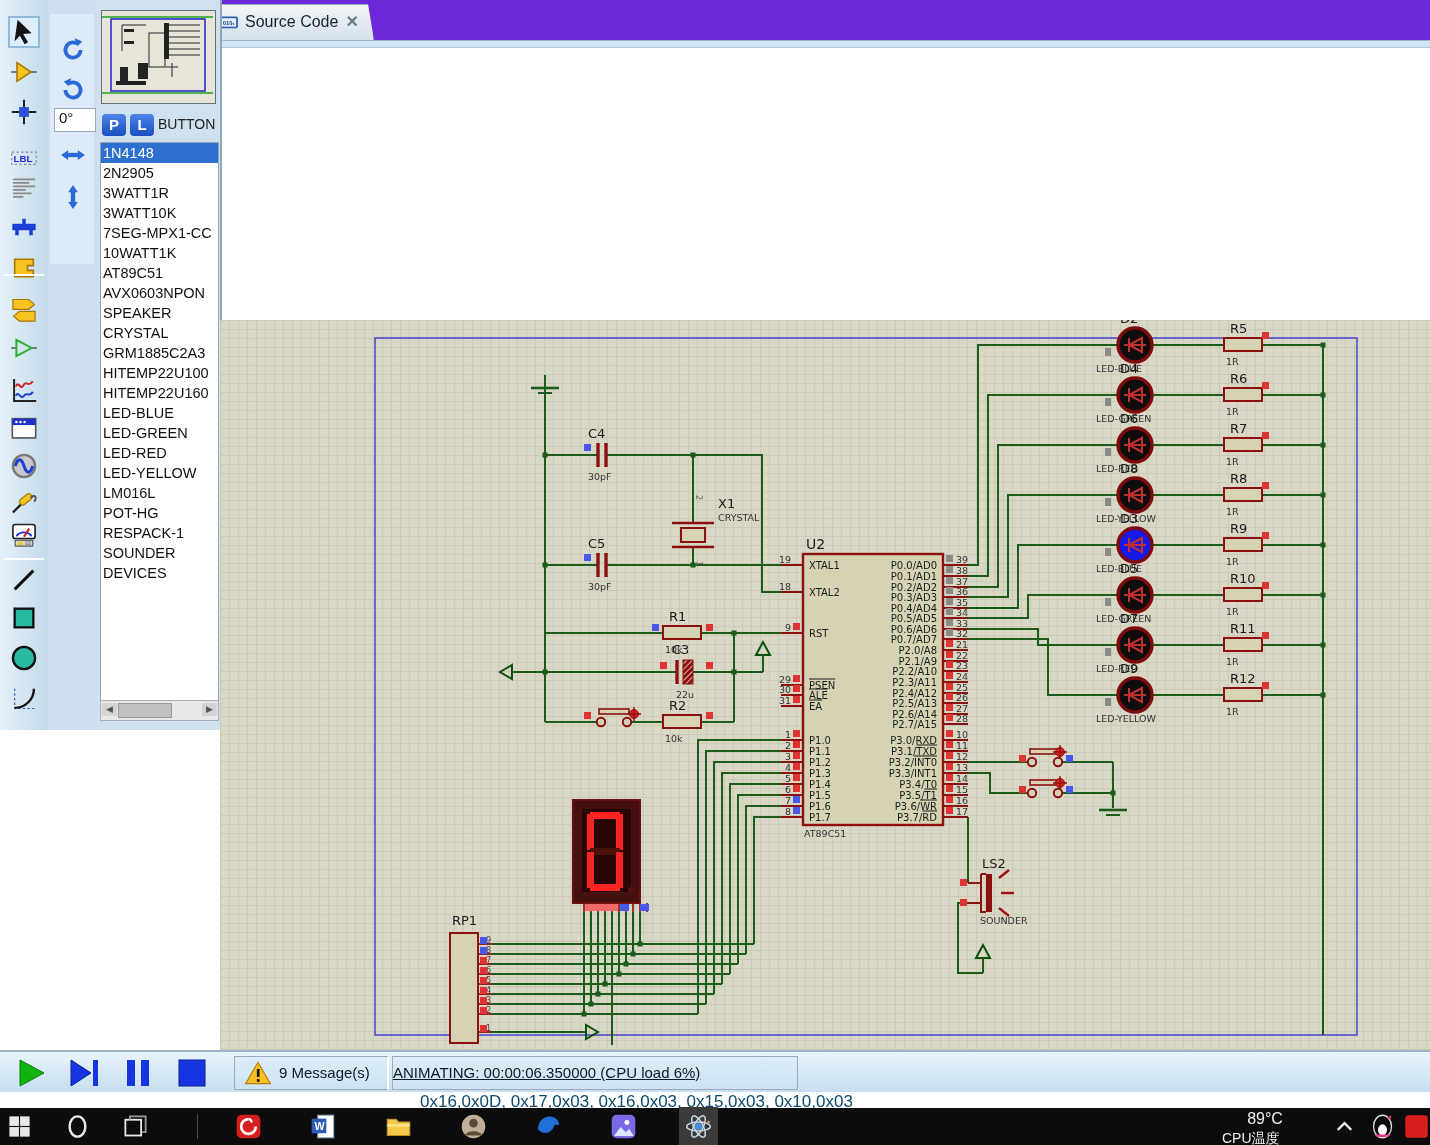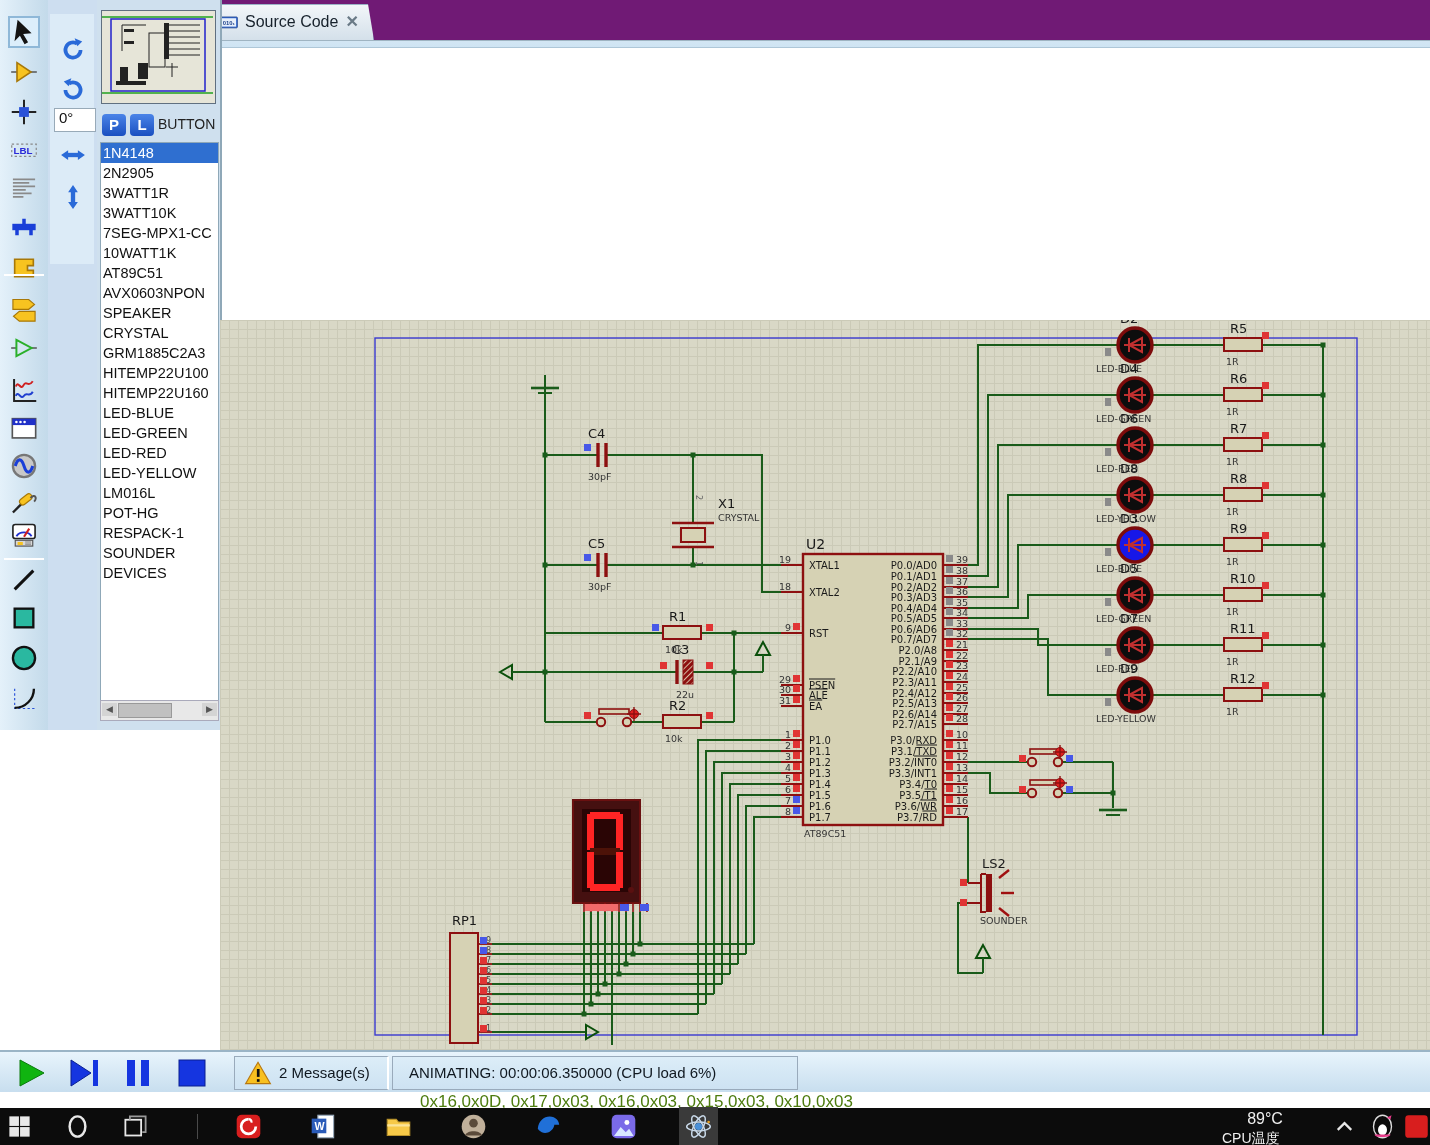--- a/index.html
+++ b/index.html
@@ -17,21 +17,21 @@
   .tbar{background:linear-gradient(#eef7fd,#cfe4f3);border-top:1px solid #fff;border-bottom:1px solid #aec7d8;}
   #tb1{left:0;top:190;width:1430px;height:44px;}
   #tb2{left:0;top:234;width:1430px;height:46px;}
   .tbtn{display:inline-block;width:34px;height:34px;margin:4px 2px 0 2px;vertical-align:top;border-radius:3px;}
   .tbtn svg{width:30px;height:30px;margin:2px;}
   .tbtn.sel{background:#cfe8f8;outline:1px solid #7aaccc;}
   .tsep{display:inline-block;width:1px;height:32px;margin:5px 5px 0 5px;background:#a8c2d4;vertical-align:top;}
   .tgap{display:inline-block;width:46px;height:10px;}
   #tb1right{position:absolute;left:1180px;top:0;}
   
-  #tabbar{left:0;top:280;width:1430px;height:40px;background:#701a75;border-bottom:1px solid #9fb4c2;}
+  #tabbar{left:0;top:280;width:1430px;height:40px;background:#6d28d9;border-bottom:1px solid #9fb4c2;}
   .tab{position:absolute;top:4px;height:35px;background:linear-gradient(#ffffff,#dfecf6);border:1px solid #9ab4c6;border-bottom:none;
        clip-path:polygon(14px 0,calc(100% - 6px) 0,100% 100%,0 100%);font-size:16px;color:#16212b;}
   .tab .lbl{position:absolute;left:48px;top:8px;white-space:nowrap;}
   .tab .ticon{position:absolute;left:22px;top:7px;width:20px;height:20px;}
   .tab .x{position:absolute;right:14px;top:7px;color:#6a7a86;font-weight:bold;font-size:16px;}
   .tab.inactive{background:linear-gradient(#f2f6f9,#d4e0ea);}
   
   #palette{left:0;top:320;width:48px;height:730px;background:linear-gradient(90deg,#e4f1fa,#c3daea);border-right:1px solid #a8c0d0;}
   .pico{position:absolute;left:10px;width:28px;height:28px;}
   .pico svg{width:28px;height:28px;}
@@ -59,24 +59,24 @@
      background-image:linear-gradient(to right,#cbcab7 1px,transparent 1px),linear-gradient(to bottom,#cbcab7 1px,transparent 1px);
      background-size:9px 9px;overflow:hidden;}
   #schsvg{position:absolute;left:0;top:0;}
   #schsvg text{font-family:"DejaVu Sans","Liberation Sans",sans-serif;}
   
   #simbar{left:0;top:1050px;width:1430px;height:42px;background:linear-gradient(#e8f4fc,#c6ddee);border-top:2px solid #9ab4c6;}
   .simbtn{position:absolute;top:6px;width:32px;height:30px;}
   #msgbox{position:absolute;left:234px;top:4px;width:152px;height:32px;border:1px solid #9ab;border-right:2px solid #fff;background:linear-gradient(#dcedf8,#cde2f2);}
   #msgbox .t{position:absolute;left:44px;top:7px;font-size:15px;color:#101820;white-space:nowrap;}
   #statbox{position:absolute;left:392px;top:4px;width:404px;height:32px;border:1px solid #9ab;background:linear-gradient(#dcedf8,#cde2f2);}
-  #statbox .t{position:absolute;left:16px;top:7px;font-size:15px;color:#101820;white-space:nowrap;}
+  #statbox .t{position:absolute;left:0;top:7px;font-size:15px;color:#101820;white-space:nowrap;text-decoration:underline;}
   
   #codestrip{left:0;top:1092px;width:1430px;height:20px;background:#fff;overflow:hidden;}
-  #codestrip span{position:absolute;left:420px;top:0px;font-size:17px;color:#4d7c0f;font-family:"Liberation Sans",sans-serif;}
+  #codestrip span{position:absolute;left:420px;top:0px;font-size:17px;color:#0c4a6e;font-family:"Liberation Sans",sans-serif;}
   #taskbar{left:0;top:1108px;width:1430px;height:37px;background:#0c0c0c;}
   .tkico{position:absolute;top:5px;width:27px;height:27px;}
   .tkico svg{width:27px;height:27px;}
   .tkico.active{background:#3a3a3a;outline:6px solid #3a3a3a;}
   #tray{position:absolute;right:10px;top:0;height:37px;color:#f0f0f0;}
   #temp{position:absolute;right:120px;top:2px;font-size:16px;text-align:center;width:70px;}
   #templab{position:absolute;right:114px;top:22px;font-size:14px;width:84px;}
   .pen{position:absolute;left:0;top:0;}
 </style>
 </head>
@@ -289,21 +289,21 @@
           <path d="M6.5 1.5l12 11.5-7.2.8 4.2 7-3 1.7-4-7.2-4.6 4.7z" fill="#141414"></path>
         </svg></span>
       <span class="pico" style="top:58px;"><svg viewBox="0 0 24 24">
           <path d="M1 12h5M18 12h5" stroke="#555" stroke-width="1.4"></path>
           <path d="M6 4l12 8L6 20z" fill="#f7c320" stroke="#a87808" stroke-width="1.4"></path>
         </svg></span>
       <span class="pico" style="top:98px;"><svg viewBox="0 0 24 24">
           <path d="M12 1.5v21M1.5 12h21" stroke="#222" stroke-width="1.7"></path>
           <rect x="7.8" y="7.8" width="8.4" height="8.4" fill="#2a52d8"></rect>
         </svg></span>
-      <span class="pico" style="top:136px;"><svg viewBox="0 0 24 24">
+      <span class="pico" style="top:144px;"><svg viewBox="0 0 24 24">
           <rect x="1.5" y="7" width="21" height="10.5" fill="none" stroke="#888" stroke-dasharray="2 2"></rect>
           <text x="3" y="15.8" font-size="8.4" font-weight="bold" fill="#2a2ad8">LBL</text>
         </svg></span>
       <span class="pico" style="top:174px;"><svg viewBox="0 0 24 24">
           <path d="M2.5 4.5h19M2.5 7.5h14M2.5 10.5h19M2.5 13.5h11M2.5 16.5h16M2.5 19.5h9" stroke="#8a8a8a" stroke-width="1.5"></path>
         </svg></span>
       <span class="pico" style="top:213px;"><svg viewBox="0 0 24 24">
           <path d="M2 12h20" stroke="#1a3fd8" stroke-width="5.5"></path>
           <path d="M6 12v7M12 12V5M18 12v7" stroke="#1a3fd8" stroke-width="3"></path>
         </svg></span>
@@ -1029,21 +1029,21 @@
     <div class="simbtn" style="left:176px;">
       <svg viewBox="0 0 32 30">
           <rect x="3" y="2" width="26" height="26" fill="#1535e0" stroke="#0a1f90"></rect>
         </svg></div>
     <div id="msgbox">
       <svg style="position:absolute;left:8px;top:3px;" width="30" height="27" viewBox="0 0 24 24">
         <path d="M12 2L23 21H1z" fill="#f8c020" stroke="#b87810"></path>
           <rect x="11" y="8" width="2.4" height="7" fill="#111"></rect>
           <rect x="11" y="17" width="2.4" height="2.4" fill="#111"></rect>
         </svg>
-      <span class="t">2 Message(s)</span>
+      <span class="t">9 Message(s)</span>
     </div>
     <div id="statbox">
       <span class="t">ANIMATING: 00:00:06.350000 (CPU load 6%)</span>
     </div>
   </div>
 
   <div class="abs" id="codestrip">
     <span>0x16,0x0D, 0x17,0x03, 0x16,0x03, 0x15,0x03, 0x10,0x03</span>
   </div>
 

